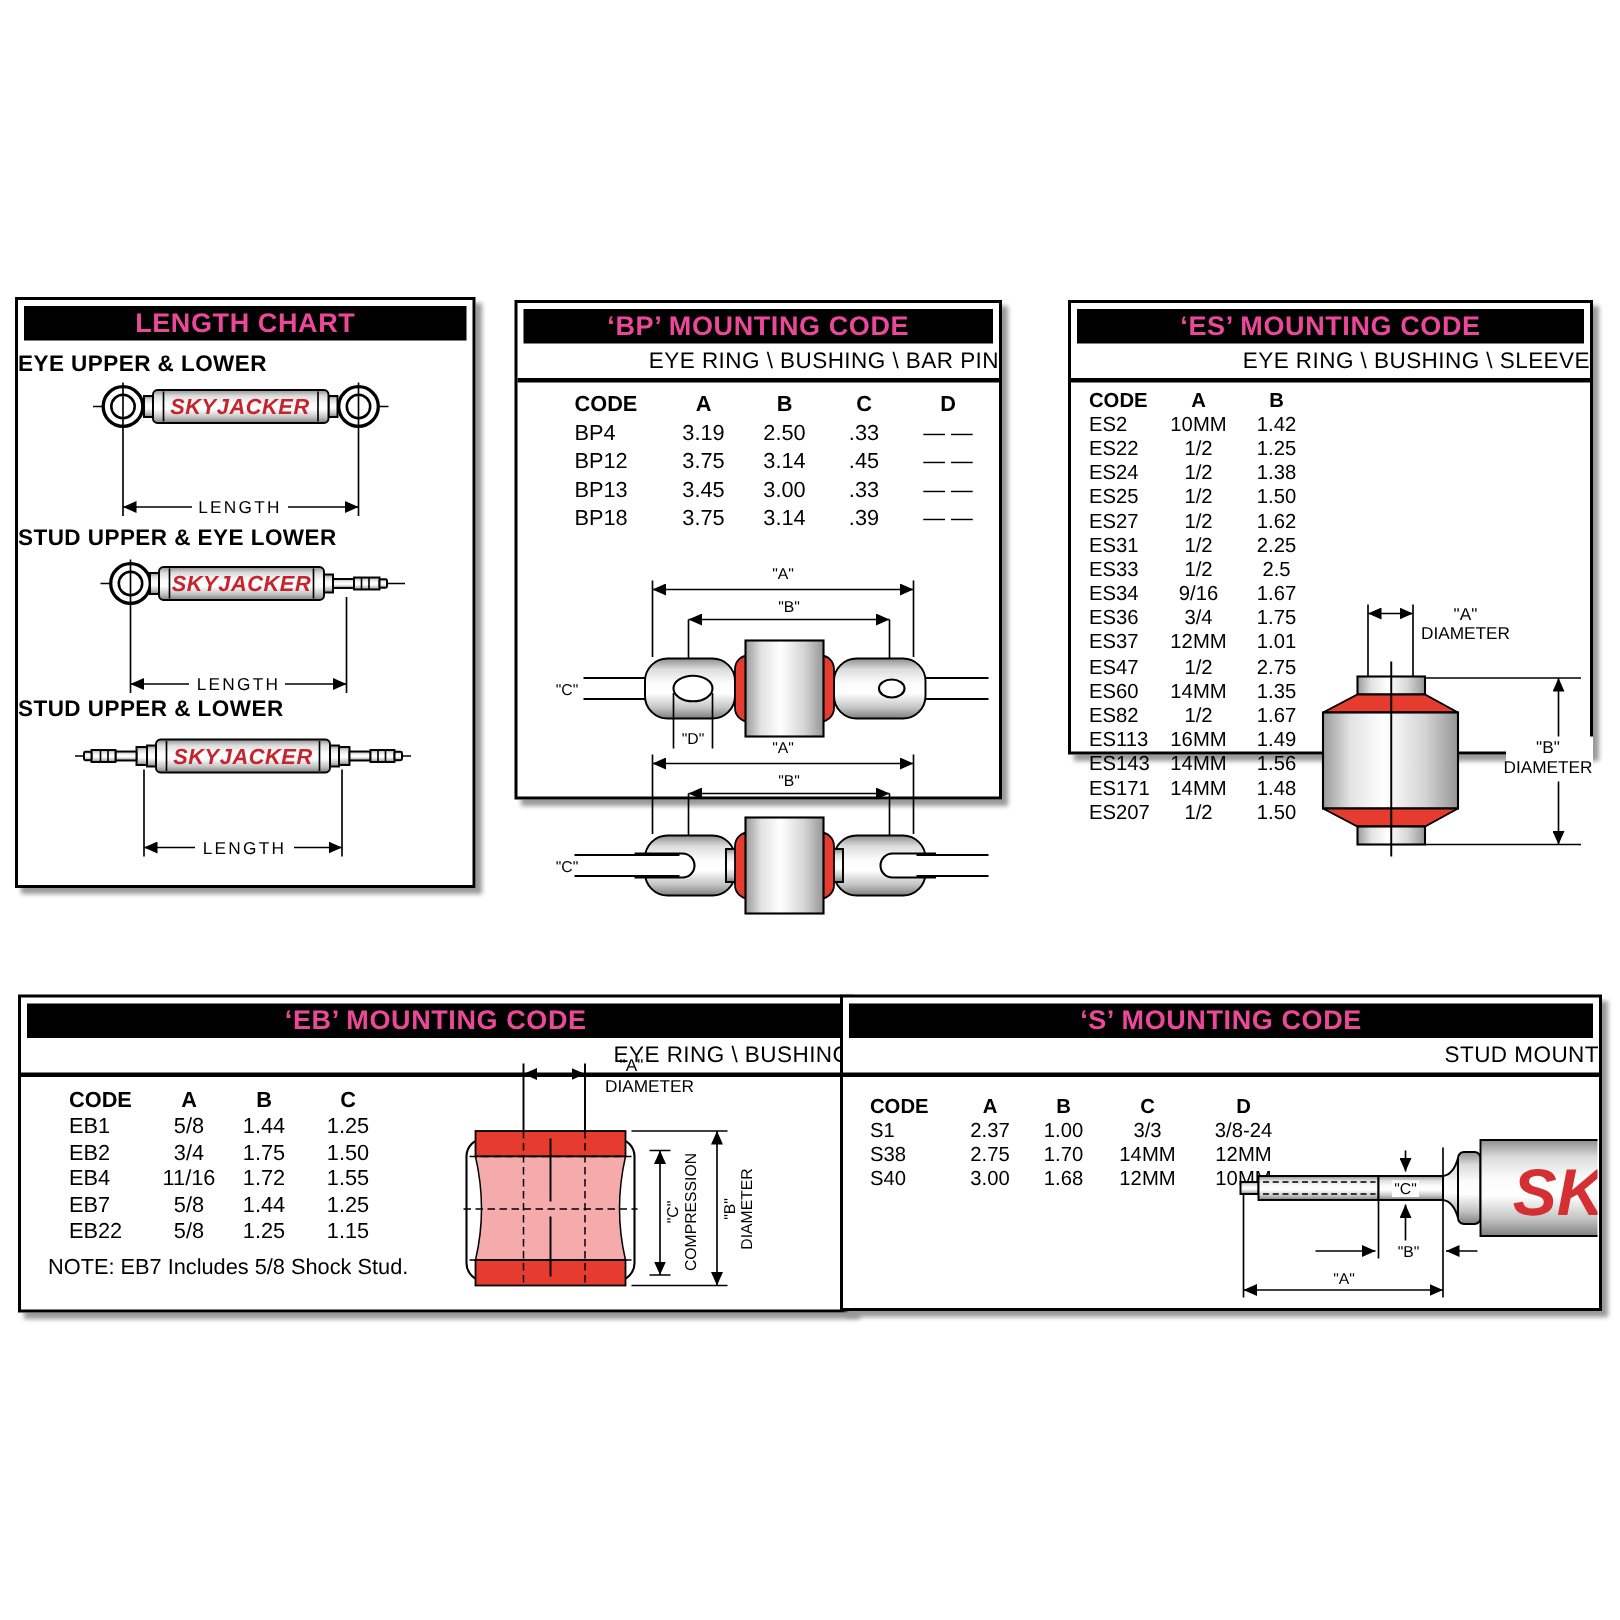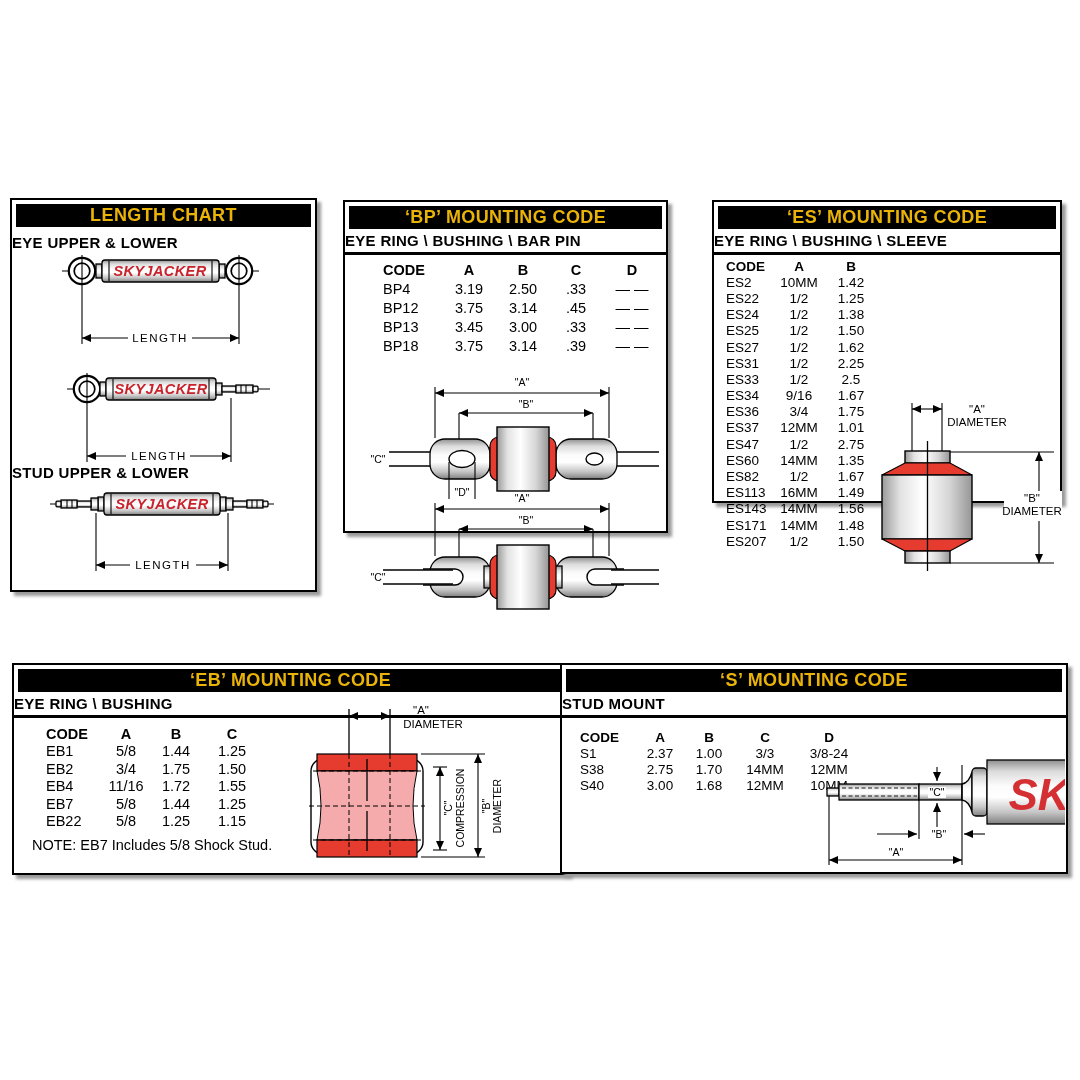--- a/index.html
+++ b/index.html
@@ -1,20 +1,20 @@
 <!DOCTYPE html>
 <html><head>
 <meta charset="utf-8">
 <style>
   *{margin:0;padding:0;box-sizing:border-box}
   html,body{background:#fff}
   body{width:1080px;height:1080px;position:relative;font-family:"Liberation Sans",sans-serif;color:#000;overflow:hidden}
   .panel{position:absolute;background:#fff;border:2.5px solid #000;box-shadow:4px 4px 3px #9a9a9a}
-  .ptitle{margin:4px 4px 0 4px;background:#000;color:#eab308;font-weight:bold;text-align:center;font-size:18px;line-height:23px;letter-spacing:.4px}
-  .psub{font-weight:bold;text-align:left;font-size:15px;line-height:23px;letter-spacing:.3px;border-bottom:3px solid #000}
+  .ptitle{margin:4px 4px 0 4px;background:#000;color:#ec4899;font-weight:bold;text-align:center;font-size:18px;line-height:23px;letter-spacing:.4px}
+  .psub{font-weight:normal;text-align:right;font-size:15px;line-height:23px;letter-spacing:.3px;border-bottom:3px solid #000}
   .sec-title{position:absolute;width:100%;font-weight:bold;font-size:15px;letter-spacing:.3px}
   .dia{position:absolute}
   .tbl{position:absolute}
   .tr{display:grid;align-items:center}
   .th{font-weight:bold}
   .th,.td{text-align:center;white-space:nowrap}
   .th.code,.td.code{text-align:left}
   .bp-tbl{left:38px;top:58px;font-size:14.5px}
   .bp-tbl .tr{grid-template-columns:60px 52px 56px 50px 62px;height:19px}
   .es-tbl{left:12px;top:56px;font-size:13.5px}
@@ -81,20 +81,21 @@
     <line class="ln" x1="97" y1="9" x2="97" y2="29"></line>
     <line class="ln" x1="200" y1="9" x2="200" y2="29"></line>
     <text class="logo" x="148" y="24">SKYJACKER</text>
     <line class="ln" x1="70" y1="3" x2="70" y2="92"></line>
     <line class="ln" x1="227" y1="3" x2="227" y2="92"></line>
     <line class="ln" x1="70" y1="86" x2="227" y2="86" marker-start="url(#ah)" marker-end="url(#ah)"></line>
     <rect x="116" y="79.5" width="64" height="13" fill="#fff"></rect>
     <text class="lenlbl" x="148" y="90">LENGTH</text>
   </svg>
 
+  <div class="sec-title" style="top:150px">STUD UPPER &amp; EYE LOWER</div>
   <svg class="dia" style="left:0;top:170px" width="302" height="100">
     <line class="ln" x1="55" y1="19" x2="258" y2="19"></line>
     <circle cx="75" cy="19" r="13.2" fill="#fff" stroke="#000" stroke-width="2.2"></circle>
     <circle cx="75" cy="19" r="7.8" fill="#fff" stroke="#000" stroke-width="1.7"></circle>
     <rect class="met" x="88" y="12" width="6" height="14"></rect>
     <rect class="met" x="94" y="8" width="110" height="22" rx="3" stroke-width="1.5"></rect>
     <line class="ln" x1="101" y1="9" x2="101" y2="29"></line>
     <line class="ln" x1="197" y1="9" x2="197" y2="29"></line>
     <rect class="met" x="204" y="13" width="6" height="12"></rect>
     <rect class="met" x="210" y="16" width="14" height="6" stroke-width="1"></rect>

